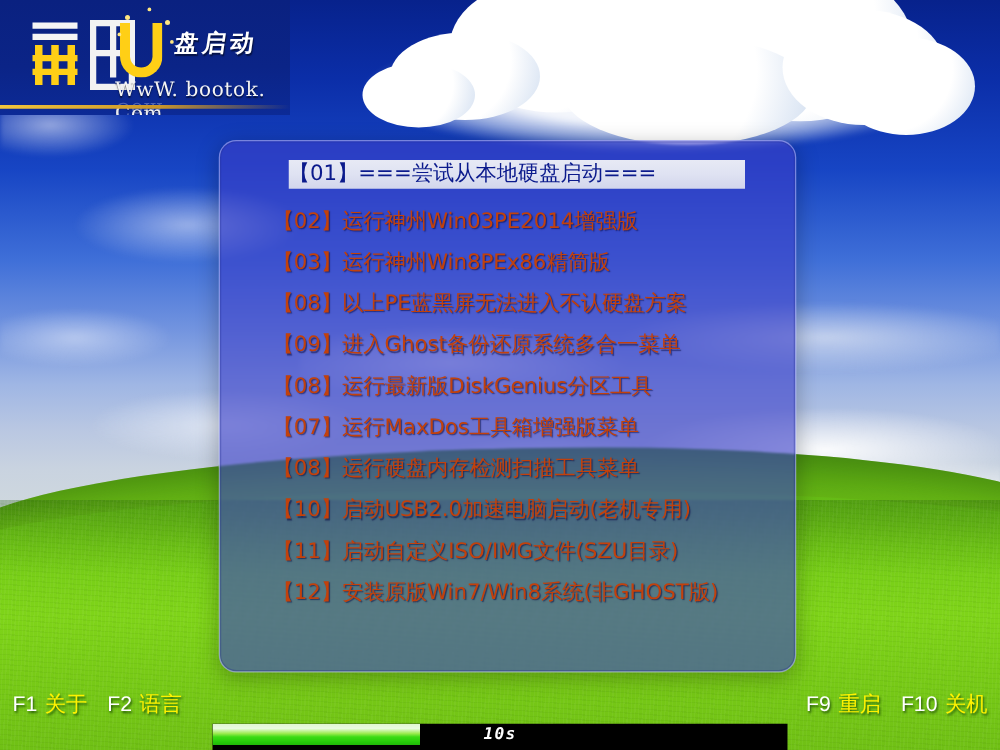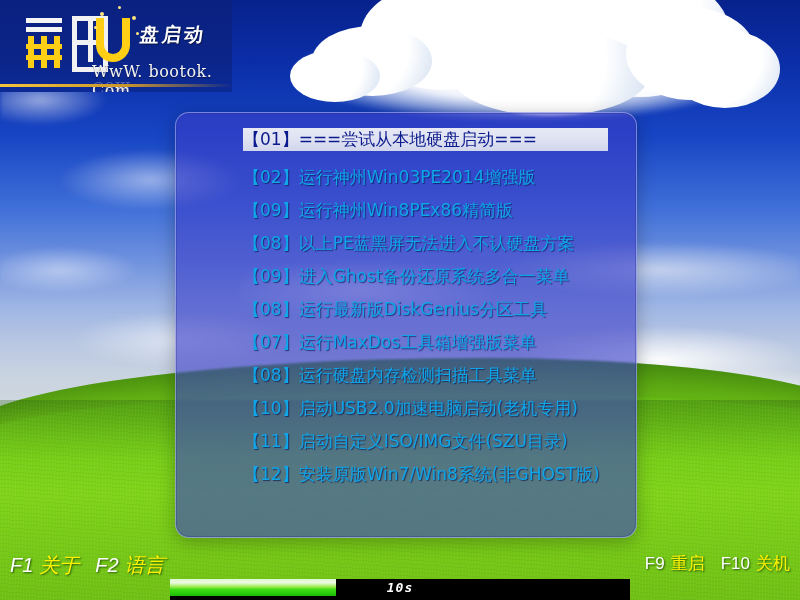--- a/index.html
+++ b/index.html
@@ -154,45 +154,44 @@
 
   
   .menu-panel{
     position:absolute;left:175px;top:112px;width:460px;height:424px;
     background:rgba(58,62,200,.60);
     border-radius:14px;
     border:1px solid rgba(215,220,255,.45);
     box-shadow:0 0 0 1px rgba(40,48,150,.35) inset, 0 4px 18px rgba(0,0,0,.28);
     backdrop-filter:blur(1px);
   }
-  .menu-list{position:absolute;left:12px;top:15px;width:460px;}
+  .menu-list{position:absolute;left:0;top:15px;width:460px;}
   .menu-item{
     position:relative;height:33px;line-height:33px;
-    color:#0ea5e9;font-size:17px;white-space:nowrap;
-    padding-left:55px;
+    color:#c2410c;font-size:17px;white-space:nowrap;
+    padding-left:42px;
     font-family:"DejaVu Sans","Liberation Sans",sans-serif;
     text-shadow:1px 1px 1px rgba(10,14,70,.65);
   }
   .menu-item.selected{
     background:linear-gradient(to bottom,#e7e9f5 0%, #dfe2f2 50%, #d2d6ec 100%);
     color:#0b1a8c;
     text-shadow:none;
     margin:0 40px 0 55px;
     padding-left:0;
     height:23px;line-height:23px;
   }
   .menu-item.selected .mi-text{display:block;}
   .sel-row{height:33px;}
 
   
   .hints-left{
     position:absolute;left:10px;top:552px;
-    font-size:20px;white-space:nowrap;
+    font-size:17px;white-space:nowrap;
     text-shadow:1px 1px 2px rgba(0,40,0,.7);
-    font-style:italic;
   }
   .hints-right{
     position:absolute;right:10px;top:552px;
     font-size:17px;white-space:nowrap;
     text-shadow:1px 1px 2px rgba(0,40,0,.7);
   }
   .k{color:#ffffff;}
   .v{color:#fff200;margin-left:6px;margin-right:16px;}
   .v:last-child{margin-right:0;}
 
@@ -269,21 +268,21 @@
   </div>
 
   <div class="menu-panel">
     <div class="menu-list" id="menu-list">
         <div class="sel-row">
           <div class="menu-item selected">
             <span class="mi-text">【01】===尝试从本地硬盘启动===</span>
           </div>
         </div>
         <div class="menu-item"><span class="mi-text">【02】运行神州Win03PE2014增强版</span></div>
-        <div class="menu-item"><span class="mi-text">【09】运行神州Win8PEx86精简版</span></div>
+        <div class="menu-item"><span class="mi-text">【03】运行神州Win8PEx86精简版</span></div>
         <div class="menu-item"><span class="mi-text">【08】以上PE蓝黑屏无法进入不认硬盘方案</span></div>
         <div class="menu-item"><span class="mi-text">【09】进入Ghost备份还原系统多合一菜单</span></div>
         <div class="menu-item"><span class="mi-text">【08】运行最新版DiskGenius分区工具</span></div>
         <div class="menu-item"><span class="mi-text">【07】运行MaxDos工具箱增强版菜单</span></div>
         <div class="menu-item"><span class="mi-text">【08】运行硬盘内存检测扫描工具菜单</span></div>
         <div class="menu-item"><span class="mi-text">【10】启动USB2.0加速电脑启动(老机专用)</span></div>
         <div class="menu-item"><span class="mi-text">【11】启动自定义ISO/IMG文件(SZU目录)</span></div>
         <div class="menu-item"><span class="mi-text">【12】安装原版Win7/Win8系统(非GHOST版)</span></div>
       </div>
   </div>

